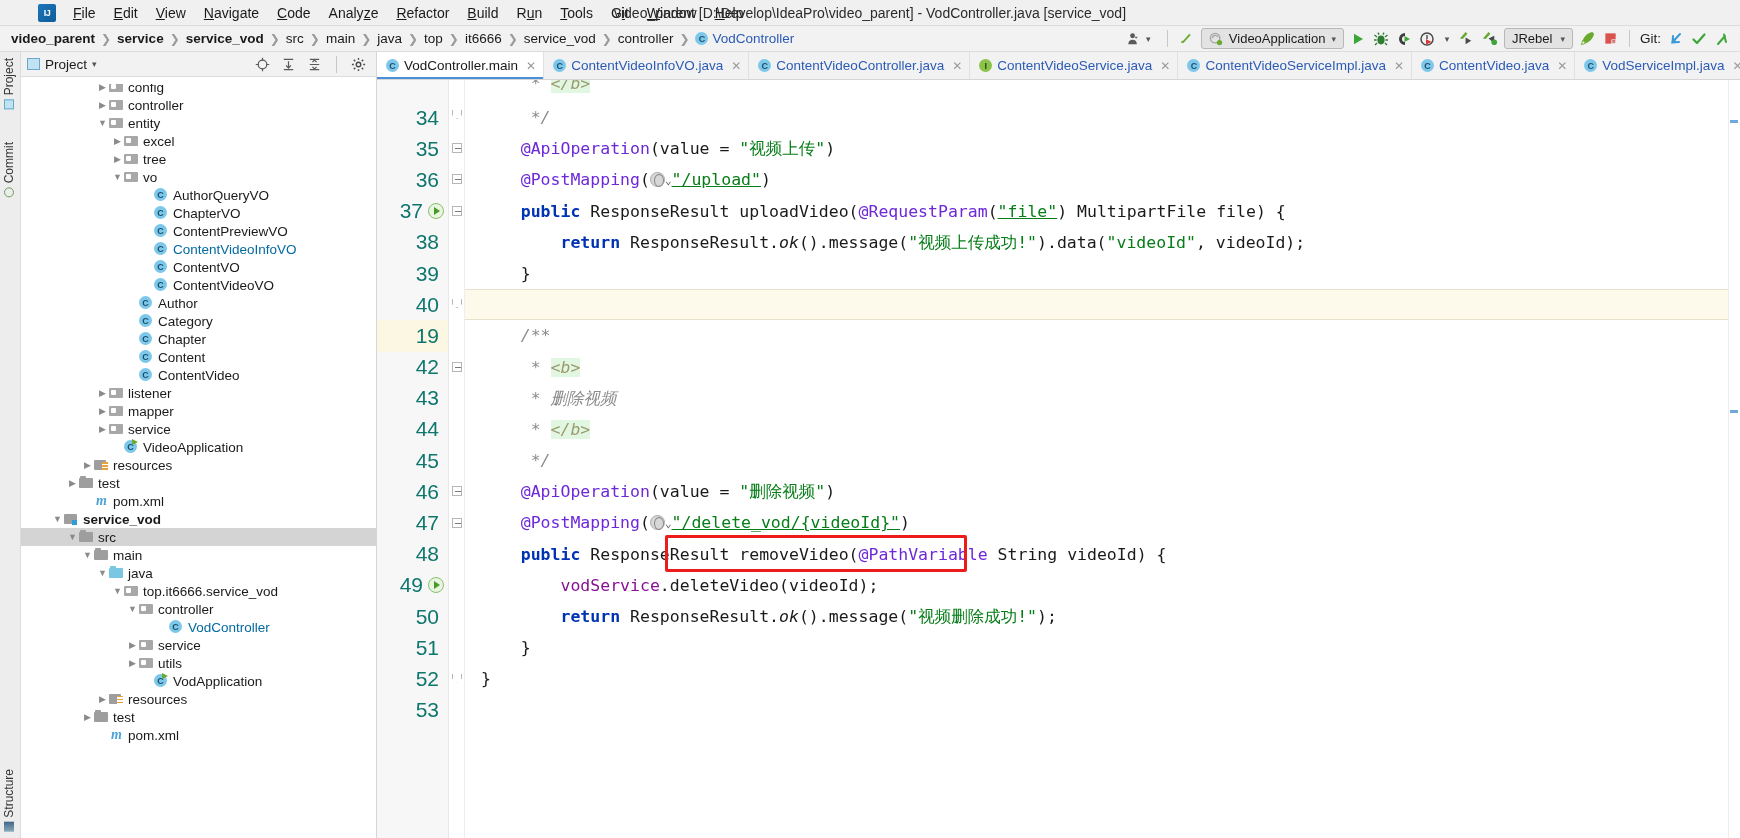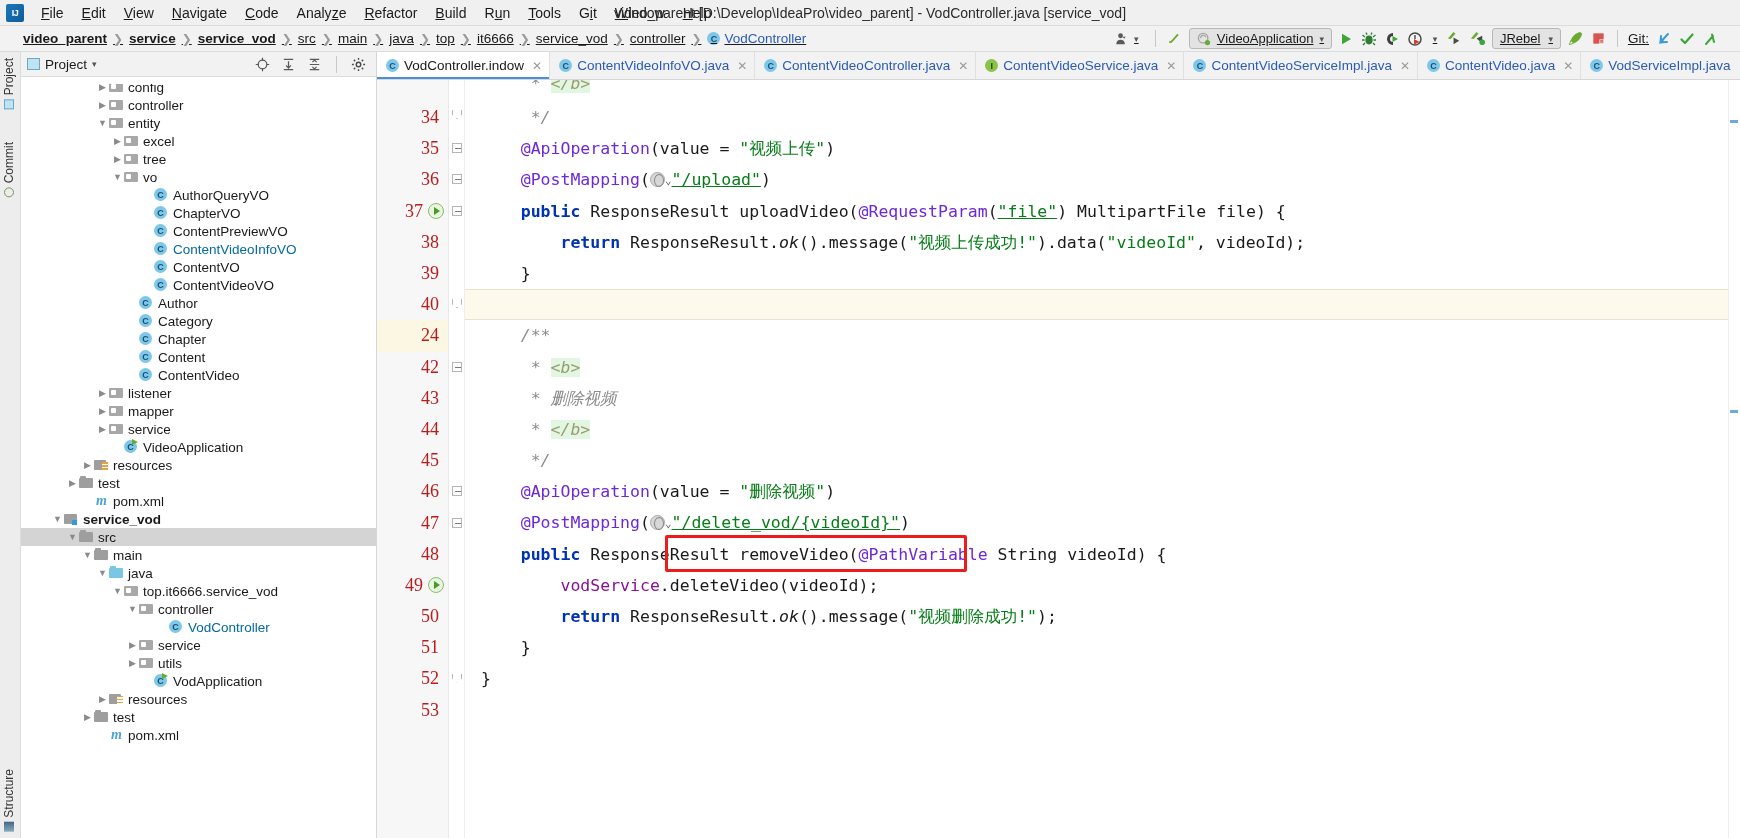--- a/index.html
+++ b/index.html
@@ -1,31 +1,31 @@
 <!DOCTYPE html>
 <html><head>
 <meta charset="utf-8">
 <style>
   * { box-sizing: border-box; margin:0; padding:0; }
   html,body { width:1740px; height:838px; overflow:hidden; background:#f2f2f2;
     font-family:"Liberation Sans", sans-serif; font-size:14px; color:#1a1a1a; -webkit-font-smoothing:antialiased;}
 
   
-  .titlebar{height:26px;background:#f0f0f0;border-bottom:1px solid #dcdcdc;display:flex;align-items:center;position:relative;}
+  .titlebar{height:26px;background:#f0f0f0;border-bottom:1px solid #dcdcdc;display:flex;align-items:center;position:relative;padding-left:32px;}
   .ij-logo{width:18px;height:18px;margin:0 8px 0 6px;background:#2b6cb0;border-radius:2px;position:relative;flex:none;
            background:linear-gradient(135deg,#1b75bb 0%,#0f5c99 100%);}
   .ij-logo::after{content:"IJ";position:absolute;inset:0;color:#fff;font-size:9px;font-weight:bold;
     display:flex;align-items:center;justify-content:center;letter-spacing:-0.5px;}
   .menu{display:flex;align-items:center;gap:0px;}
   .menu .mi{padding:3px 9px;font-size:14px;color:#1a1a1a;cursor:default;white-space:nowrap;}
   .menu .mi u{text-decoration:underline;}
   .win-title{position:absolute;left:0;right:0;text-align:center;font-size:14px;color:#2b2b2b;pointer-events:none;}
 
   
-  .navbar{height:26px;background:#f2f2f2;border-bottom:1px solid #dcdcdc;display:flex;align-items:center;padding:0 18px;position:relative;text-decoration:underline;}
+  .navbar{height:26px;background:#f2f2f2;border-bottom:1px solid #dcdcdc;display:flex;align-items:center;padding:0 6px;position:relative;}
   .crumbs{display:flex;align-items:center;gap:0;flex:none;}
   .crumb{padding:2px 5px;font-size:13.5px;color:#1a1a1a;white-space:nowrap;display:flex;align-items:center;gap:4px;}
   .crumb.bold{font-weight:bold;}
   .crumb.link{color:#2b5bb7;}
   .sep{color:#9a9a9a;font-size:12px;padding:0 1px;}
   .cls-icon{width:13px;height:13px;border-radius:50%;background:#7cc7ea;color:#20506b;font-size:9px;
       display:inline-flex;align-items:center;justify-content:center;font-weight:bold;flex:none;}
   .cls-icon.iface{background:#8bc34a;color:#234d05;}
   .navright{margin-left:auto;display:flex;align-items:center;gap:6px;padding-right:4px;}
 
@@ -102,21 +102,21 @@
   .tab.active::after{content:"";position:absolute;left:0;right:0;bottom:0;height:2px;background:#4a90d9;}
   .tab .x{color:#9a9a9a;font-size:12px;margin-left:3px;}
 
   .codearea{flex:1;display:flex;position:relative;overflow:hidden;background:#fff;}
   .gutter{width:72px;background:#f7f7f7;border-right:1px solid #e8e8e8;flex:none;position:relative;}
   .foldcol{width:16px;background:#fff;border-right:1px solid #eee;flex:none;position:relative;}
   .code{flex:1;position:relative;overflow:hidden;
       font-family:"DejaVu Sans Mono","Liberation Mono",monospace;font-size:16.5px;line-height:31.2px;}
 
   .lnrow{height:31.2px;display:flex;align-items:center;justify-content:flex-end;padding-right:9px;
-      font-family:Liberation Serif, serif;font-size:18px;color:#b91c1c;}
+      font-family:Liberation Sans, sans-serif;font-size:21px;color:#0f766e;}
   .lnrow.cur{background:#fcf7e3;}
 
   .cline{height:31.2px;white-space:pre;padding-left:16px;display:block;}
   .cline.cur{background:#fdfaec;box-shadow:inset 0 -1px 0 #e8e2cd, inset 0 1px 0 #e8e2cd;}
 
   .kw{color:#0033b3;font-weight:bold;}
   .ann{color:#6d28d9;}
   .str{color:#067d17;}
   .cmt{color:#8c8c8c;font-style:italic;}
   .cmt-tag{color:#9b9b6f;font-style:italic;background:#e2f7e2;}
@@ -575,21 +575,21 @@
           <span class="ico maven"></span>
           <span class="nlabel ">pom.xml</span>
         </div>
       </div>
   </div>
 
   <div class="editor">
     <div class="tabbar" id="tabbar">
         <div class="tab active">
           <span class="cls-icon">C</span>
-          <span>VodController.indow</span>
+          <span>VodController.main</span>
           <span class="x">✕</span>
         </div>
         <div class="tab">
           <span class="cls-icon">C</span>
           <span>ContentVideoInfoVO.java</span>
           <span class="x">✕</span>
         </div>
         <div class="tab">
           <span class="cls-icon">C</span>
           <span>ContentVideoController.java</span>
@@ -619,21 +619,21 @@
     <div class="codearea">
       <div class="gutter" id="gutter">
           <div style="height: 22px;"></div>
           <div class="lnrow">34</div>
           <div class="lnrow">35</div>
           <div class="lnrow">36</div>
           <div class="lnrow" style="position: relative; padding-right: 25px;">37<span class="gi-run" style="position: absolute; right: 4px;"></span></div>
           <div class="lnrow">38</div>
           <div class="lnrow">39</div>
           <div class="lnrow">40</div>
-          <div class="lnrow cur">24</div>
+          <div class="lnrow cur">19</div>
           <div class="lnrow">42</div>
           <div class="lnrow">43</div>
           <div class="lnrow">44</div>
           <div class="lnrow">45</div>
           <div class="lnrow">46</div>
           <div class="lnrow">47</div>
           <div class="lnrow">48</div>
           <div class="lnrow" style="position: relative; padding-right: 25px;">49<span class="gi-run" style="position: absolute; right: 4px;"></span></div>
           <div class="lnrow">50</div>
           <div class="lnrow">51</div>

